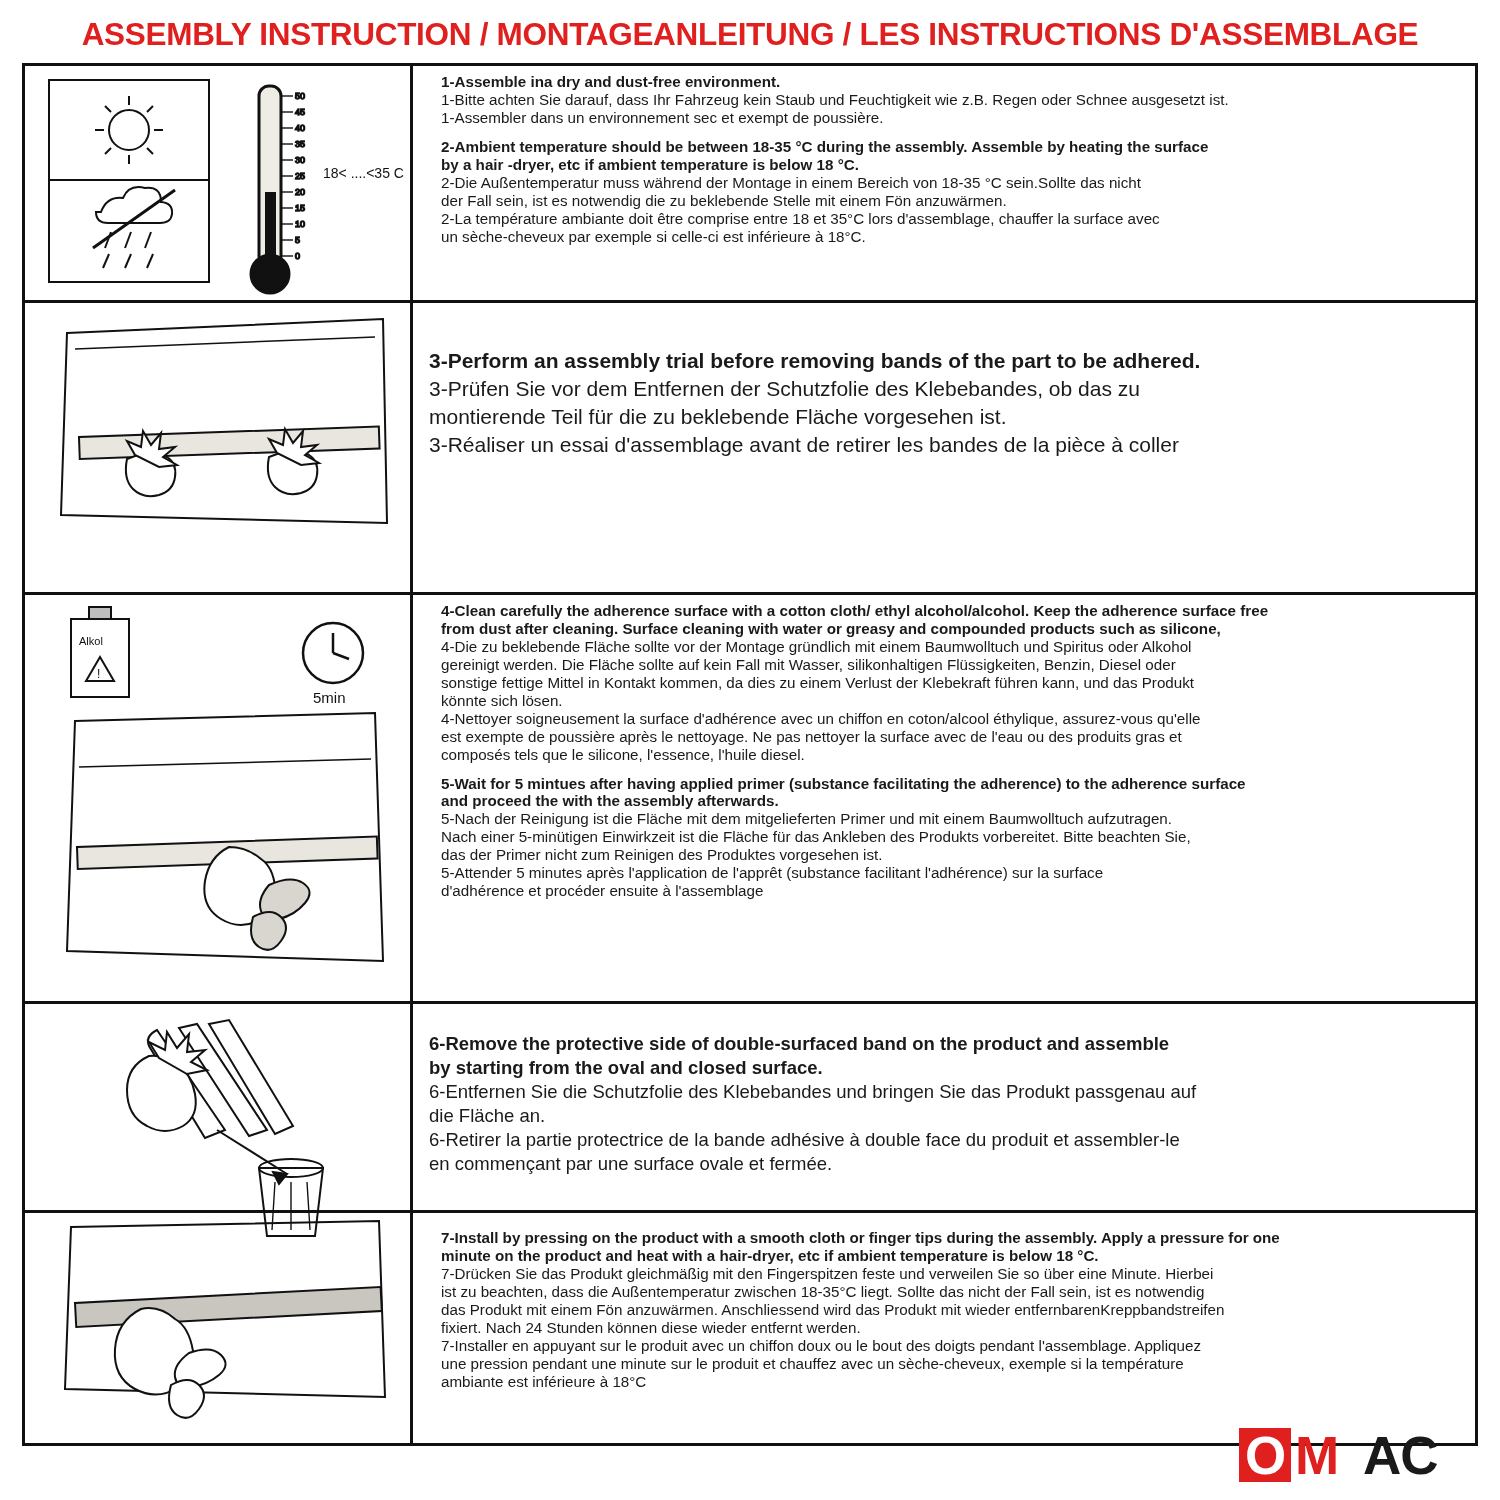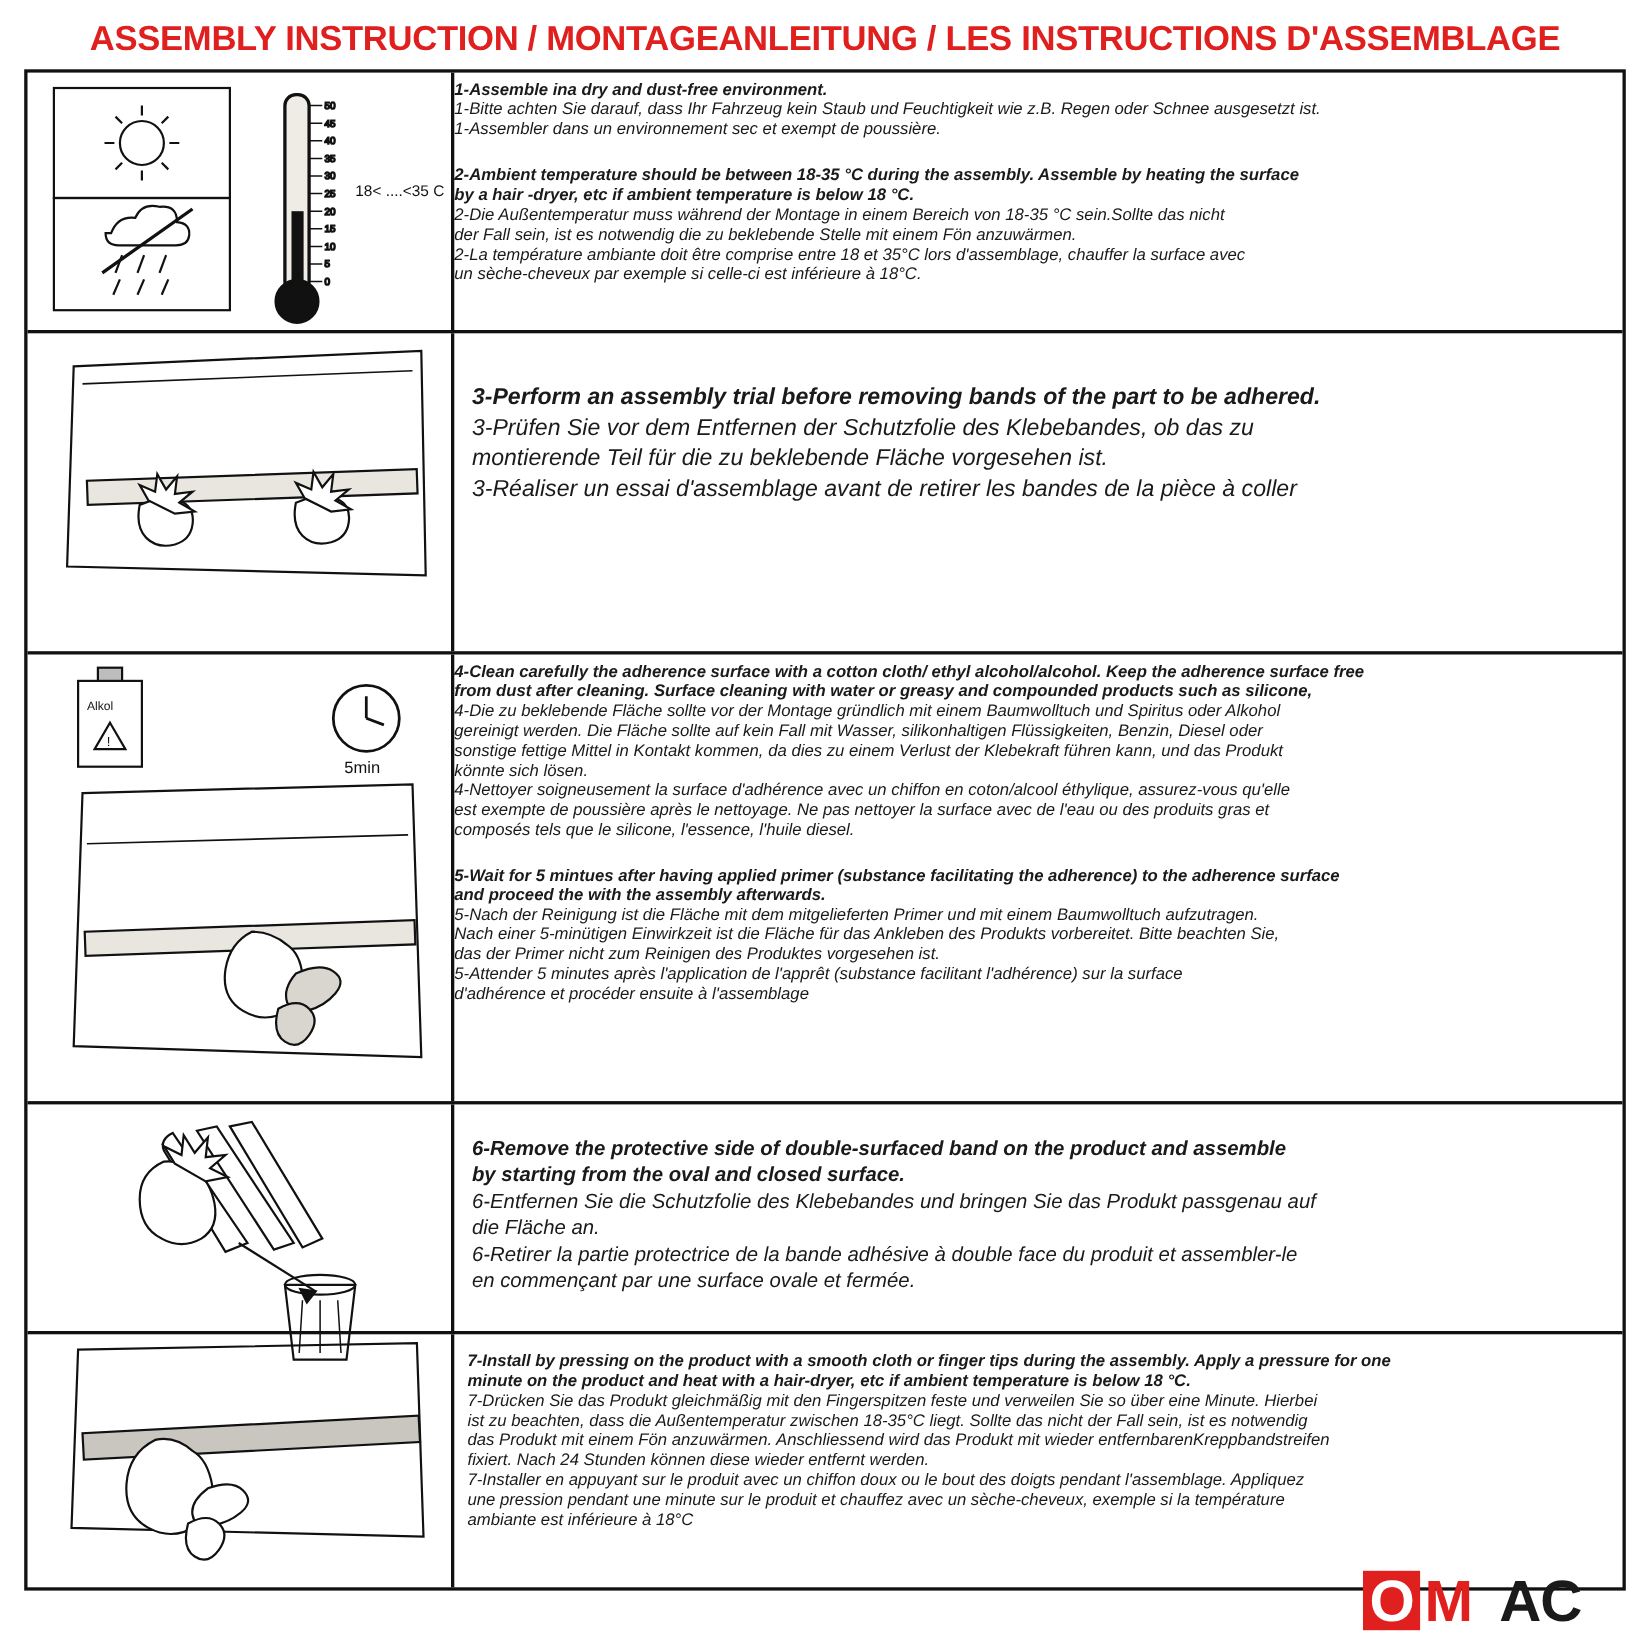--- a/index.html
+++ b/index.html
@@ -35,42 +35,41 @@
   .grid {
     border: 3px solid #111;
     box-sizing: border-box;
     width: 1456px;
   }
   .row {
     display: flex;
     border-bottom: 3px solid #111;
     box-sizing: border-box;
   }
-  .row.last { border-bottom: none; gap: 12px; }
+  .row.last { border-bottom: none; }
   .cell-img {
     width: 388px;
     flex: 0 0 388px;
     border-right: 3px solid #111;
     box-sizing: border-box;
     position: relative;
     padding: 6px;
   }
   .cell-txt {
     flex: 1 1 auto;
     box-sizing: border-box;
-    padding: 7px 10px 7px 0;
-    font-style: italic;
+    padding: 7px 10px 7px 28px;
   }
   p {
     margin: 0 0 0 0;
     font-size: 15.2px;
     line-height: 1.18;
   }
   p.b { font-weight: bold; }
-  p.gap { margin-top: 24px; }
+  p.gap { margin-top: 11px; }
   .big p { font-size: 21px; line-height: 1.33; }
   .big p.b { font-weight: bold; }
   .mid p { font-size: 18.5px; line-height: 1.3; }
   svg { display: block; }
   .logo {
     position: absolute;
     right: 26px;
     bottom: 14px;
     width: 235px;
     height: 62px;

